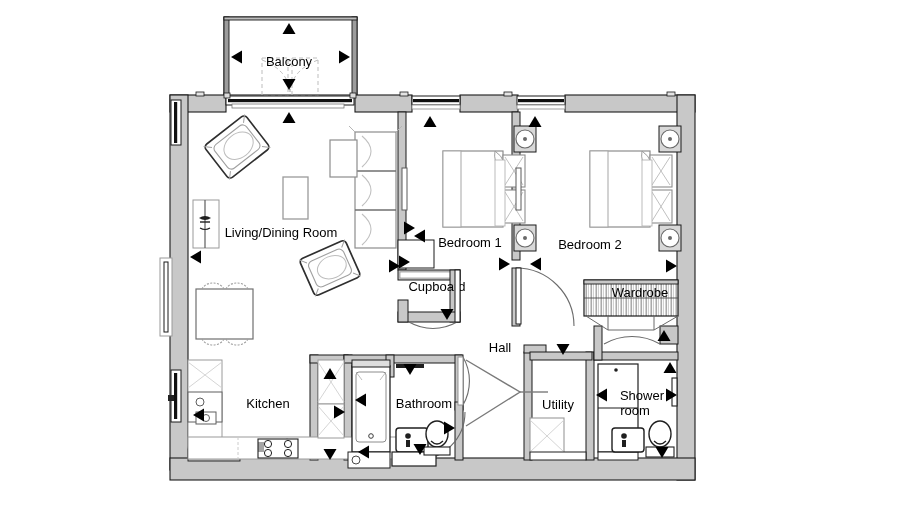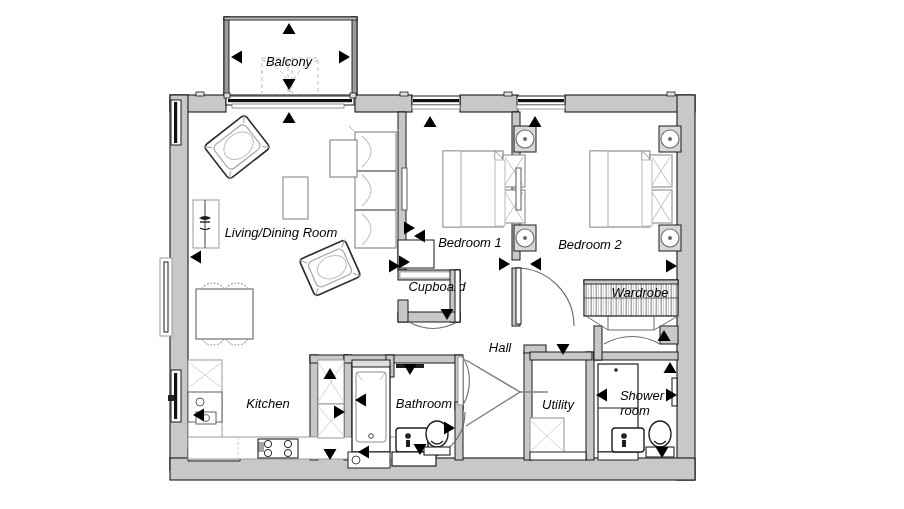--- a/index.html
+++ b/index.html
@@ -11,21 +11,20 @@
     width: 904px;
     height: 509px;
     overflow: hidden;
     font-family: "Liberation Sans", sans-serif;
   }
   #plan-root {
     position: relative;
     width: 904px;
     height: 396px;
     background: #ffffff;
-    font-style: italic;
   }
   svg#floorplan {
     display: block;
     width: 904px;
     height: 509px;
   }
   .rm-label {
     font-family: "Liberation Sans", sans-serif;
     font-size: 13px;
     fill: #000000;

